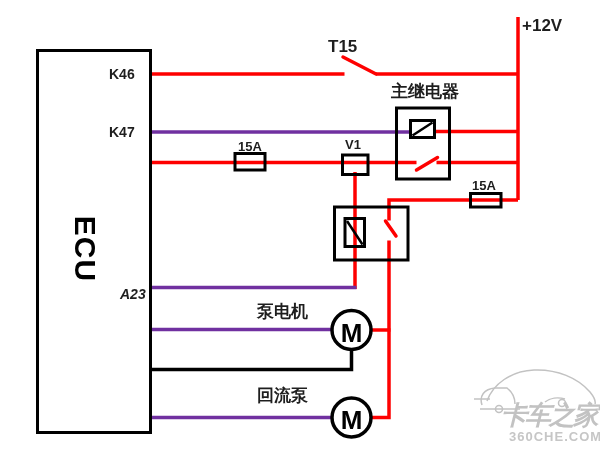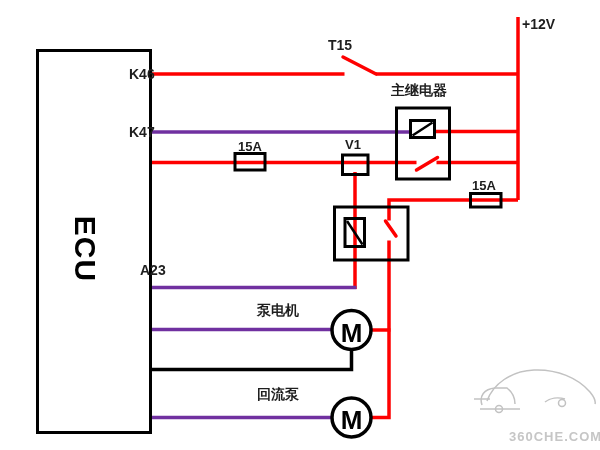--- a/index.html
+++ b/index.html
@@ -9,22 +9,22 @@
   }
   #wires{position:absolute;left:0;top:0;width:600px;height:450px;}
   .w-red{stroke:var(--wire-power,#fe0000);stroke-width:3.5;fill:none;}
   .w-purple{stroke:var(--wire-signal,#7030a0);stroke-width:3.5;fill:none;}
   .w-black{stroke:var(--wire-ground,#000000);stroke-width:3.5;fill:none;}
   .comp{stroke:var(--component-outline,#000000);stroke-width:3;fill:none;}
   .comp-thick{stroke:var(--component-outline,#000000);stroke-width:3.5;fill:#ffffff;}
   .coil-diag{stroke:var(--component-outline,#000000);stroke-width:2.5;fill:none;}
   .wm-line{stroke:var(--watermark,#c9c9c9);stroke-width:1.5;fill:none;}
   .lbl{position:absolute;color:#1e1e1e;font-weight:700;white-space:nowrap;line-height:1;}
-  .lbl-14{font-size:14px;margin-left:20px;}
-  .lbl-15{font-size:14px;}
+  .lbl-14{font-size:14px;}
+  .lbl-15{font-size:17px;}
   .lbl-13{font-size:13px;text-align:center;}
   #ecu-box{
     position:absolute;left:36px;top:49px;width:116px;height:385px;
     border:3px solid #000;box-sizing:border-box;background:#fff;
   }
   #ecu-title{
     position:absolute;left:85px;top:249px;font-size:30px;font-weight:700;
     letter-spacing:1px;color:#000;
     transform:translate(-50%,-50%) rotate(90deg);
   }
@@ -89,32 +89,33 @@
       <circle class="wm-line" cx="499" cy="409" r="3.5"></circle>
       <circle class="wm-line" cx="562" cy="403" r="3.5"></circle>
       <path class="wm-line" d="M545,402 C550,398 558,397 565,399"></path>
     </g>
   </svg>
 
   <div id="ecu-box"></div>
   <div id="ecu-title" class="lbl">ECU</div>
   <div class="lbl lbl-14" style="left:109px;top:67px;">K46</div>
   <div class="lbl lbl-14" style="left:109px;top:125px;">K47</div>
-  <div class="lbl lbl-14" style="left:120px;top:263px;">A23</div>
+  <div class="lbl lbl-14" style="left:120px;top:287px;font-style:italic;">A23</div>
 
   <div class="lbl lbl-15" style="left:522px;top:17px;">+12V</div>
   <div class="lbl lbl-15" style="left:328px;top:38px;">T15</div>
   <div class="lbl lbl-15" style="left:391px;top:83px;">主继电器</div>
 
   <div class="lbl lbl-13" style="left:238px;top:140px;">15A</div>
   <div class="lbl lbl-13" style="left:345px;top:138px;">V1</div>
   <div class="lbl lbl-13" style="left:472px;top:179px;">15A</div>
 
 
   <div class="lbl lbl-15" style="left:257px;top:304px;font-family:Liberation Mono, monospace;">泵电机</div>
   <div class="lbl lbl-15" style="left:257px;top:387px;">回流泵</div>
 
   <div class="motor-label" style="left:331.5px;top:318px;">M</div>
   <div class="motor-label" style="left:331.5px;top:405px;">M</div>
 
+  <div id="wm-brand">卡车之家</div>
   <div id="wm-site">360CHE.COM</div>
 
 </div>
 
 </body></html>

